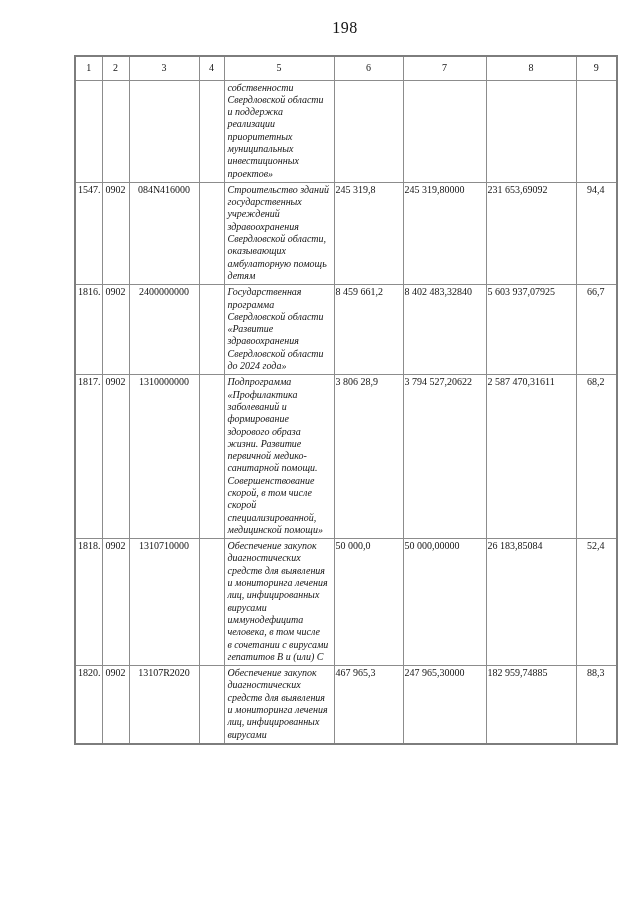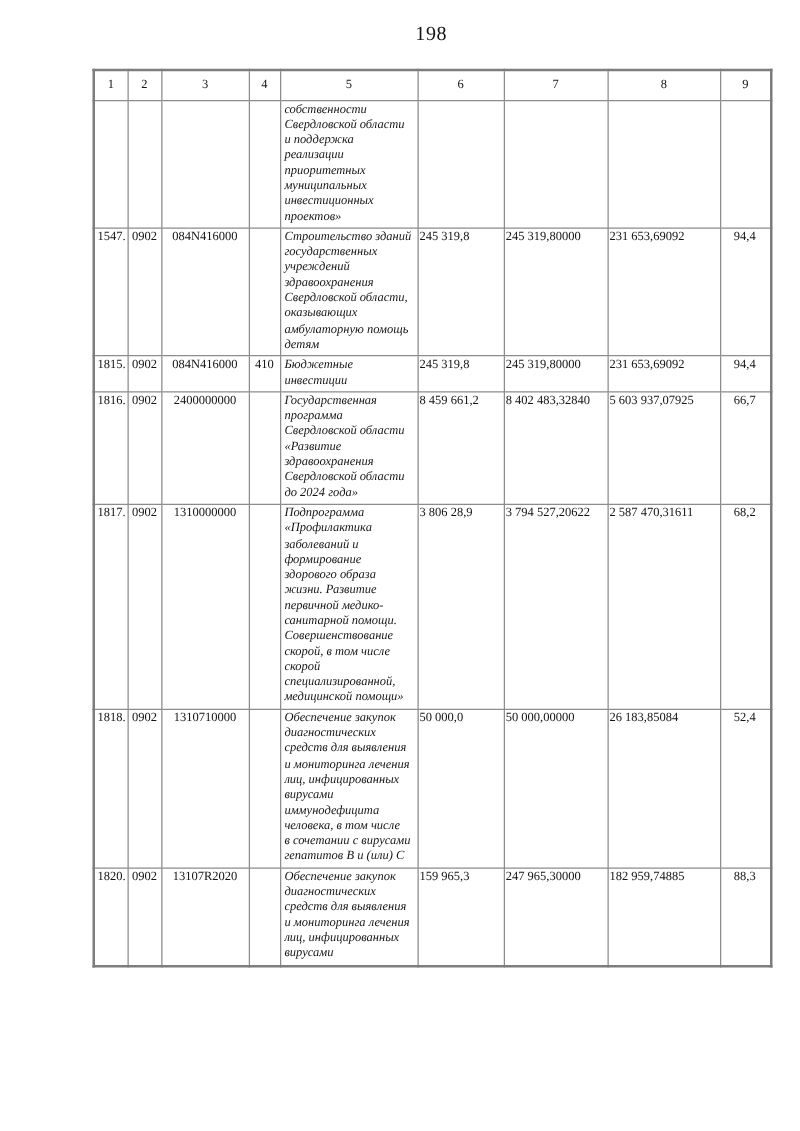--- a/index.html
+++ b/index.html
@@ -112,32 +112,20 @@
 Свердловской области,
 оказывающих
 амбулаторную помощь
 детям</td>
         <td class="c-val">245 319,8</td>
         <td class="c-val">245 319,80000</td>
         <td class="c-val">231 653,69092</td>
         <td class="c-pct">94,4</td>
       </tr>
       <tr>
-        <td class="c-num">1815.</td>
-        <td class="c-mid">0902</td>
-        <td class="c-mid">084N416000</td>
-        <td class="c-mid">410</td>
-        <td class="c-name">Бюджетные
-инвестиции</td>
-        <td class="c-val">245 319,8</td>
-        <td class="c-val">245 319,80000</td>
-        <td class="c-val">231 653,69092</td>
-        <td class="c-pct">94,4</td>
-      </tr>
-      <tr>
         <td class="c-num">1816.</td>
         <td class="c-mid">0902</td>
         <td class="c-mid">2400000000</td>
         <td class="c-mid"></td>
         <td class="c-name">Государственная
 программа
 Свердловской области
 «Развитие
 здравоохранения
 Свердловской области
@@ -194,20 +182,20 @@
         <td class="c-num">1820.</td>
         <td class="c-mid">0902</td>
         <td class="c-mid">13107R2020</td>
         <td class="c-mid"></td>
         <td class="c-name">Обеспечение закупок
 диагностических
 средств для выявления
 и мониторинга лечения
 лиц, инфицированных
 вирусами</td>
-        <td class="c-val">159 965,3</td>
+        <td class="c-val">467 965,3</td>
         <td class="c-val">247 965,30000</td>
         <td class="c-val">182 959,74885</td>
         <td class="c-pct">88,3</td>
       </tr>
     </tbody>
   </table>
 </div>
 
 </body></html>

